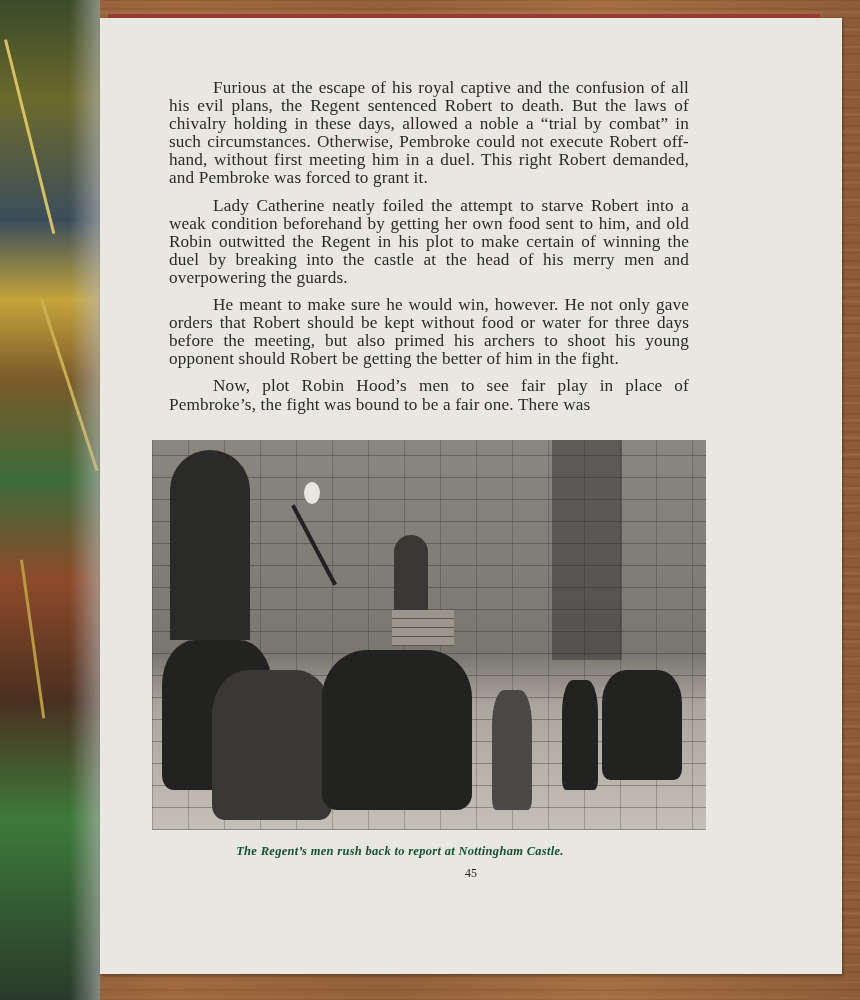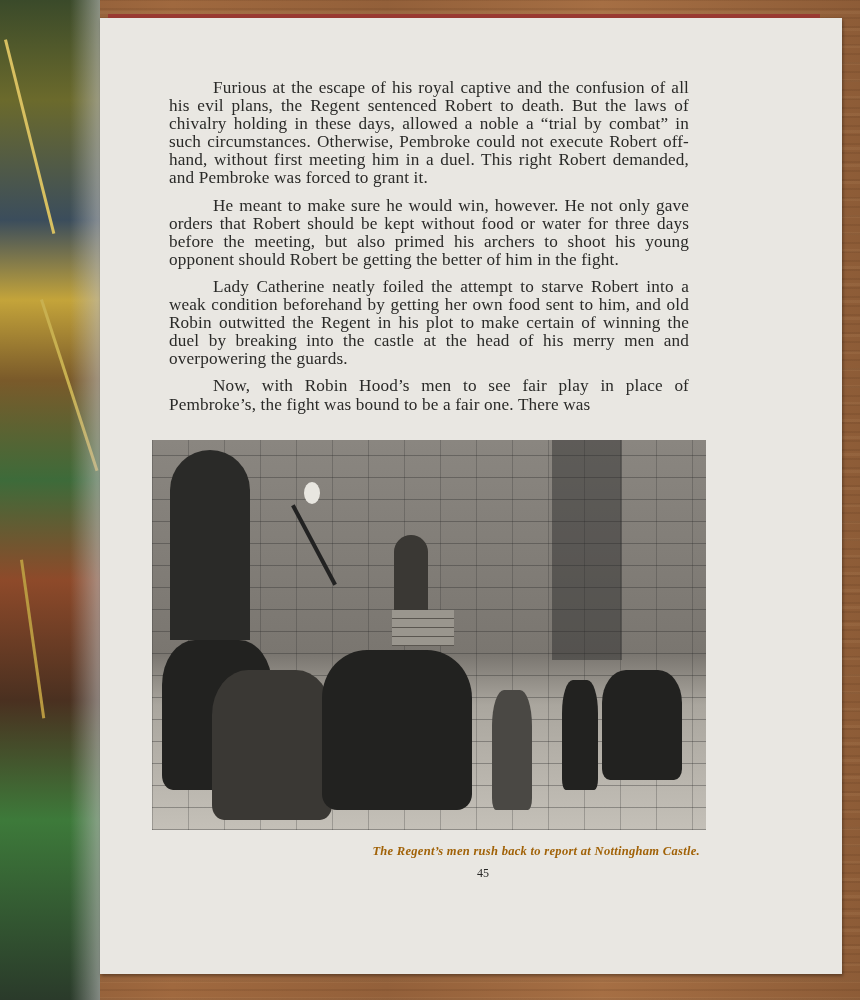--- a/index.html
+++ b/index.html
@@ -49,47 +49,47 @@
   }
   .photo .arch { position:absolute; left:18px; top:10px; width:80px; height:190px; background:#2a2a28; border-radius:40px 40px 0 0; }
   .photo .door { position:absolute; left:242px; top:95px; width:34px; height:80px; background:#3a3834; border-radius:17px 17px 0 0; }
   .photo .steps { position:absolute; left:240px; top:170px; width:62px; height:36px;
     background: repeating-linear-gradient(180deg,#9a968e 0px,#9a968e 8px,#5a5650 8px,#5a5650 9px); }
   .photo .shadow-right { position:absolute; left:400px; top:0; width:70px; height:220px; background:rgba(40,40,40,0.45); }
   .photo .torch { position:absolute; left:160px; top:60px; width:4px; height:90px; background:#222; transform:rotate(-28deg); }
   .photo .flame { position:absolute; left:152px; top:42px; width:16px; height:22px; background:#e8e6e0; border-radius:50%; }
   .photo .figure { position:absolute; background:#222220; border-radius:30% 30% 10% 10%; }
   .caption {
-    position:absolute; left:0; width:600px; top:826px; text-align:right;
-    font-style:italic; font-weight:bold; font-size:12.5px; color:#a16207; letter-spacing:0.3px;
+    position:absolute; left:0; width:600px; top:826px; text-align:center;
+    font-style:italic; font-weight:bold; font-size:12.5px; color:#14532d; letter-spacing:0.3px;
   }
   .page-number {
     position:absolute; left:0; width:742px; top:848px; text-align:center;
-    font-size:12px; color:#262624;margin-left:12px;
+    font-size:12px; color:#262624;
   }
 </style>
 </head>
 <body>
 
 <div class="wood-grain"></div>
 <div class="cover-edge"></div>
 
 <div class="left-art">
   <div class="streak" style="left:4px;top:40px;height:200px;transform:rotate(-14deg);"></div>
   <div class="streak" style="left:40px;top:300px;height:180px;transform:rotate(-18deg);background:#c8b050;"></div>
   <div class="streak" style="left:20px;top:560px;height:160px;transform:rotate(-8deg);background:#b89840;"></div>
   <div class="fade"></div>
 </div>
 
 <div class="page">
   <div class="text-block">
     <p>Furious at the escape of his royal captive and the confusion of all his evil plans, the Regent sentenced Robert to death. But the laws of chivalry holding in these days, allowed a noble a “trial by combat” in such circumstances. Otherwise, Pembroke could not execute Robert off-hand, without first meeting him in a duel. This right Robert demanded, and Pembroke was forced to grant it.</p>
+    <p>Lady Catherine neatly foiled the attempt to starve Robert into a weak condition beforehand by getting her own food sent to him, and old Robin outwitted the Regent in his plot to make certain of winning the duel by breaking into the castle at the head of his merry men and overpowering the guards.</p>
     <p>He meant to make sure he would win, however. He not only gave orders that Robert should be kept without food or water for three days before the meeting, but also primed his archers to shoot his young opponent should Robert be getting the better of him in the fight.</p>
-    <p>Lady Catherine neatly foiled the attempt to starve Robert into a weak condition beforehand by getting her own food sent to him, and old Robin outwitted the Regent in his plot to make certain of winning the duel by breaking into the castle at the head of his merry men and overpowering the guards.</p>
-    <p>Now, with Robin Hood’s men to see fair play in place of Pembroke’s, the fight was bound to be a fair one. There was</p>
+    <p>Now, plot Robin Hood’s men to see fair play in place of Pembroke’s, the fight was bound to be a fair one. There was</p>
   </div>
 
   <div class="photo">
     <div class="wall"></div>
     <div class="arch"></div>
     <div class="shadow-right"></div>
     <div class="door"></div>
     <div class="steps"></div>
     <div class="torch"></div>
     <div class="flame"></div>

